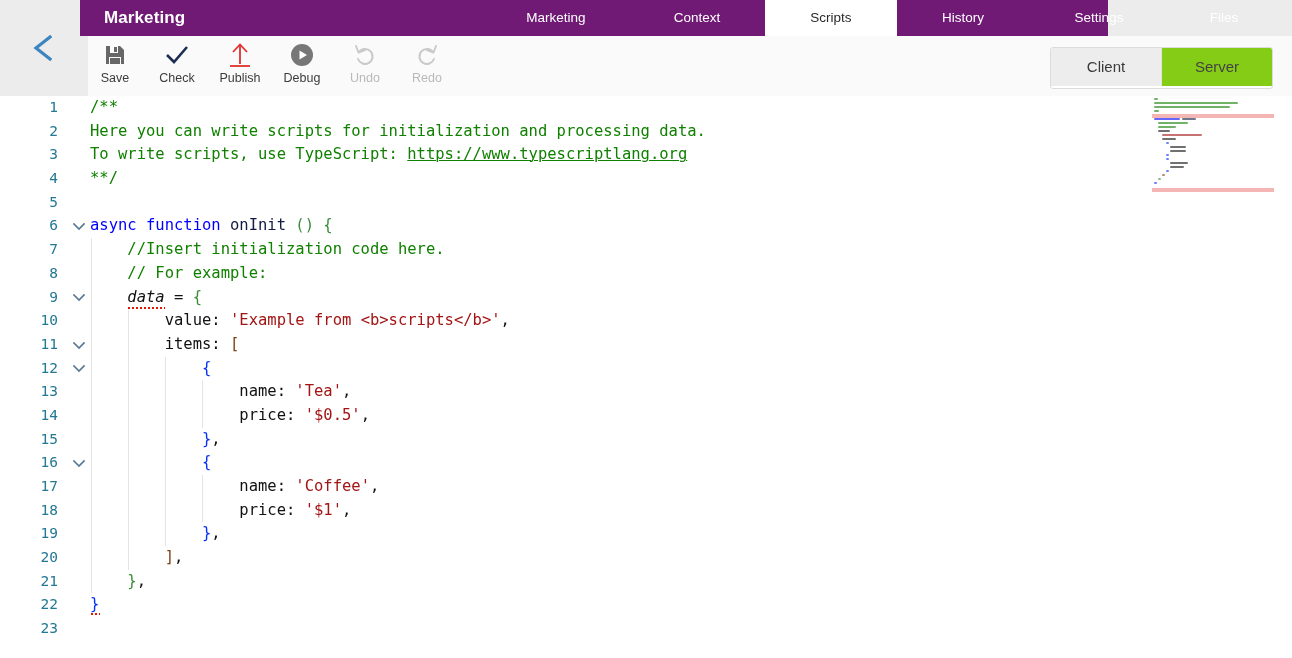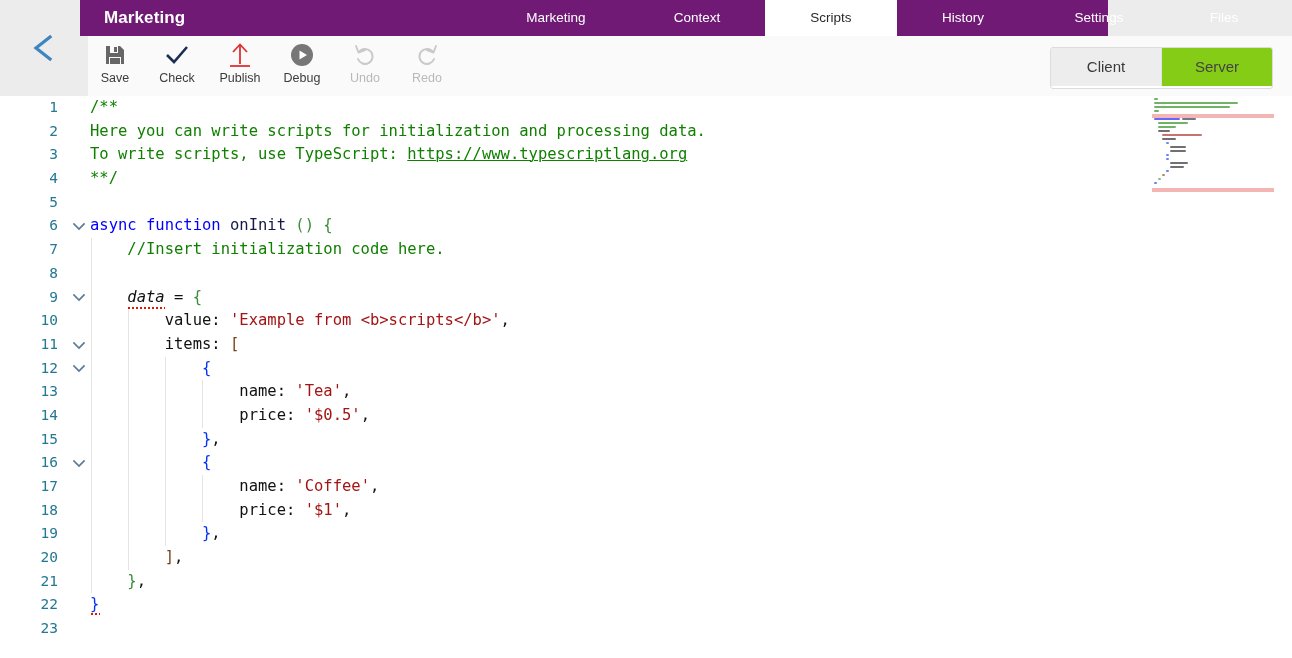--- a/index.html
+++ b/index.html
@@ -262,20 +262,21 @@
           <div class="code"><span class="c-kw">async function </span><span class="c-id">onInit</span><span class="c-plain"> </span><span class="b1">()</span><span class="c-plain"> </span><span class="b1">{</span></div>
         </div>
         <div class="row">
           <div class="ln">7</div>
           <div class="guide" style="left: 90.5px;"></div>
           <div class="code"><span class="c-com">    //Insert initialization code here.</span></div>
         </div>
         <div class="row">
           <div class="ln">8</div>
           <div class="guide" style="left: 90.5px;"></div>
+          <div class="code"><span class="c-com">    // For example:</span></div>
         </div>
         <div class="row">
           <div class="ln">9</div>
           <div class="fold">
             <svg width="14" height="14" viewBox="0 0 14 14">
               <polyline points="2,5 7,10 12,5" fill="none" stroke="#5a7a96" stroke-width="1.7" stroke-linecap="square"></polyline>
             </svg>
           </div>
           <div class="guide" style="left: 90.5px;"></div>
           <div class="code"><span class="c-plain">    </span><span class="c-plain err">data</span><span class="c-plain"> = </span><span class="b1">{</span></div>

